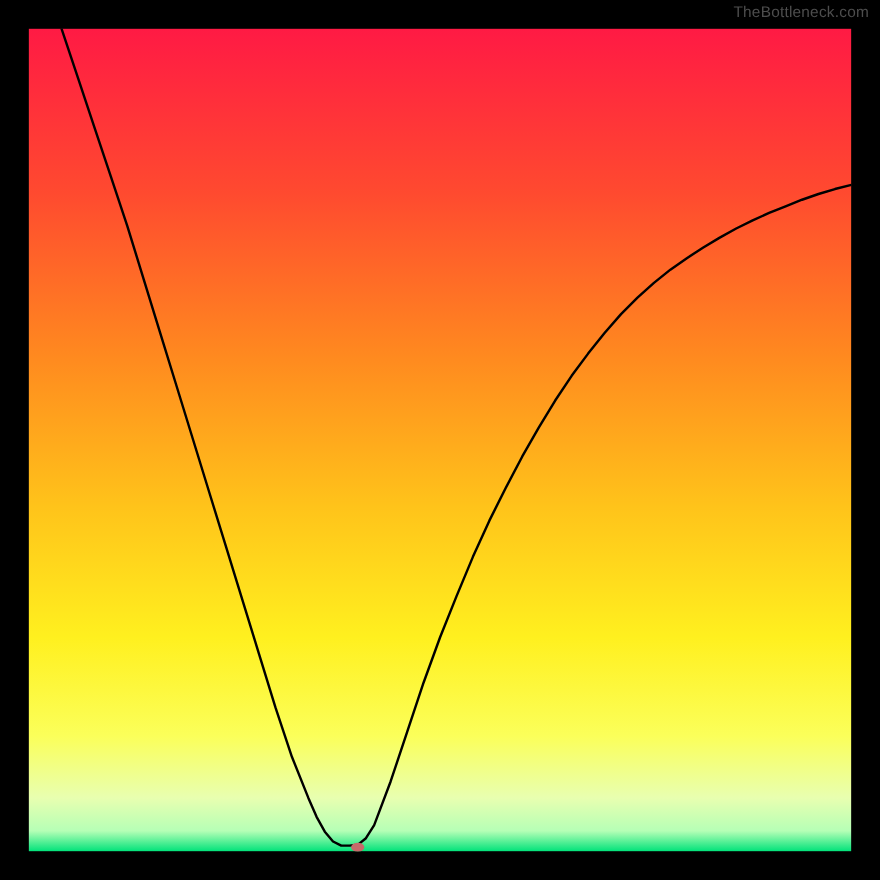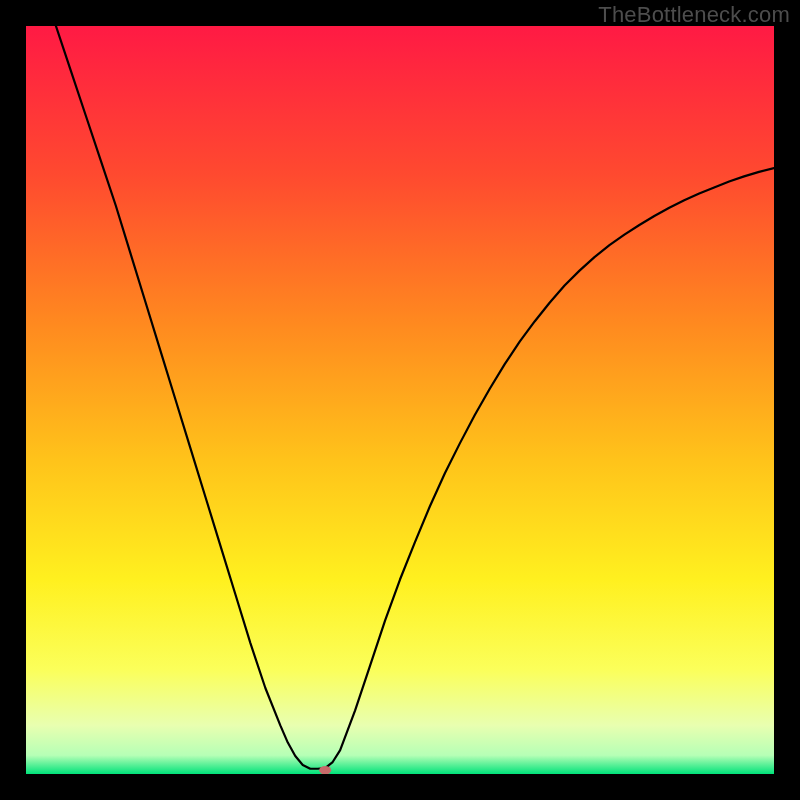--- a/index.html
+++ b/index.html
@@ -16,21 +16,21 @@
     top: 0;
     left: 0;
     width: 800px;
     height: 800px;
     background: #000;
   }
   .watermark {
     position: absolute;
     top: 2px;
     right: 10px;
-    font-size: 22px;
+    font-size: 14px;
     font-weight: 500;
     color: #4d4d4d;
     letter-spacing: 0.2px;
     white-space: nowrap;
   }
   #plot {
     position: absolute;
     top: 26px;
     left: 26px;
     width: 748px;

